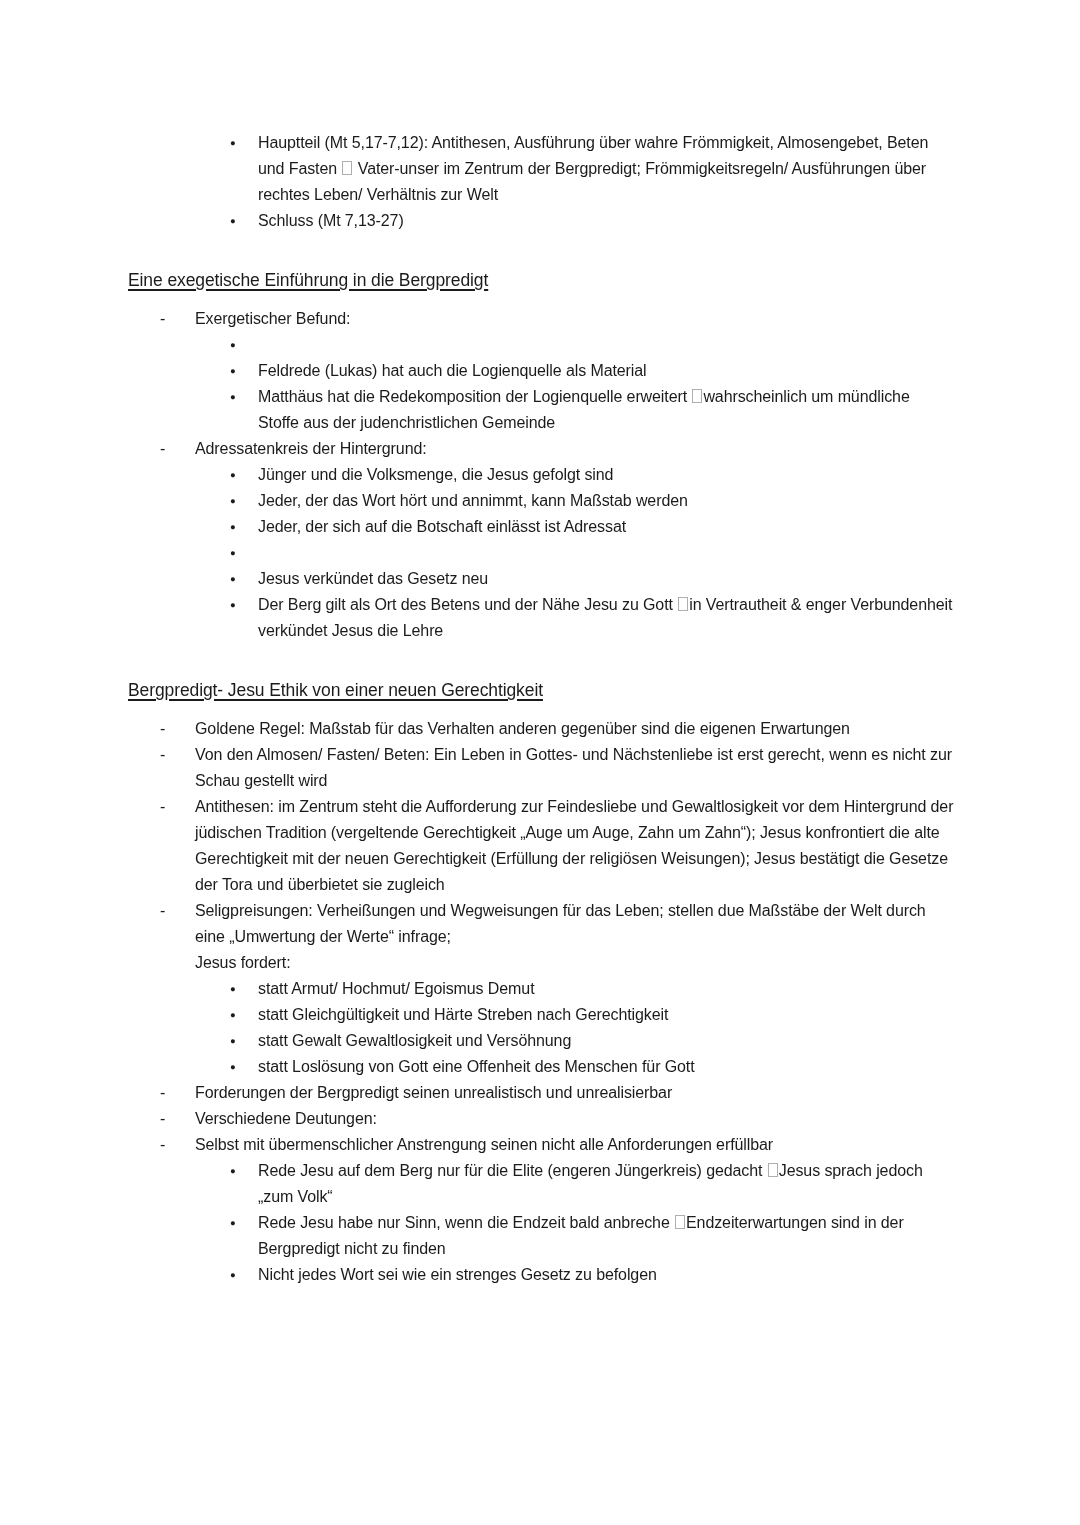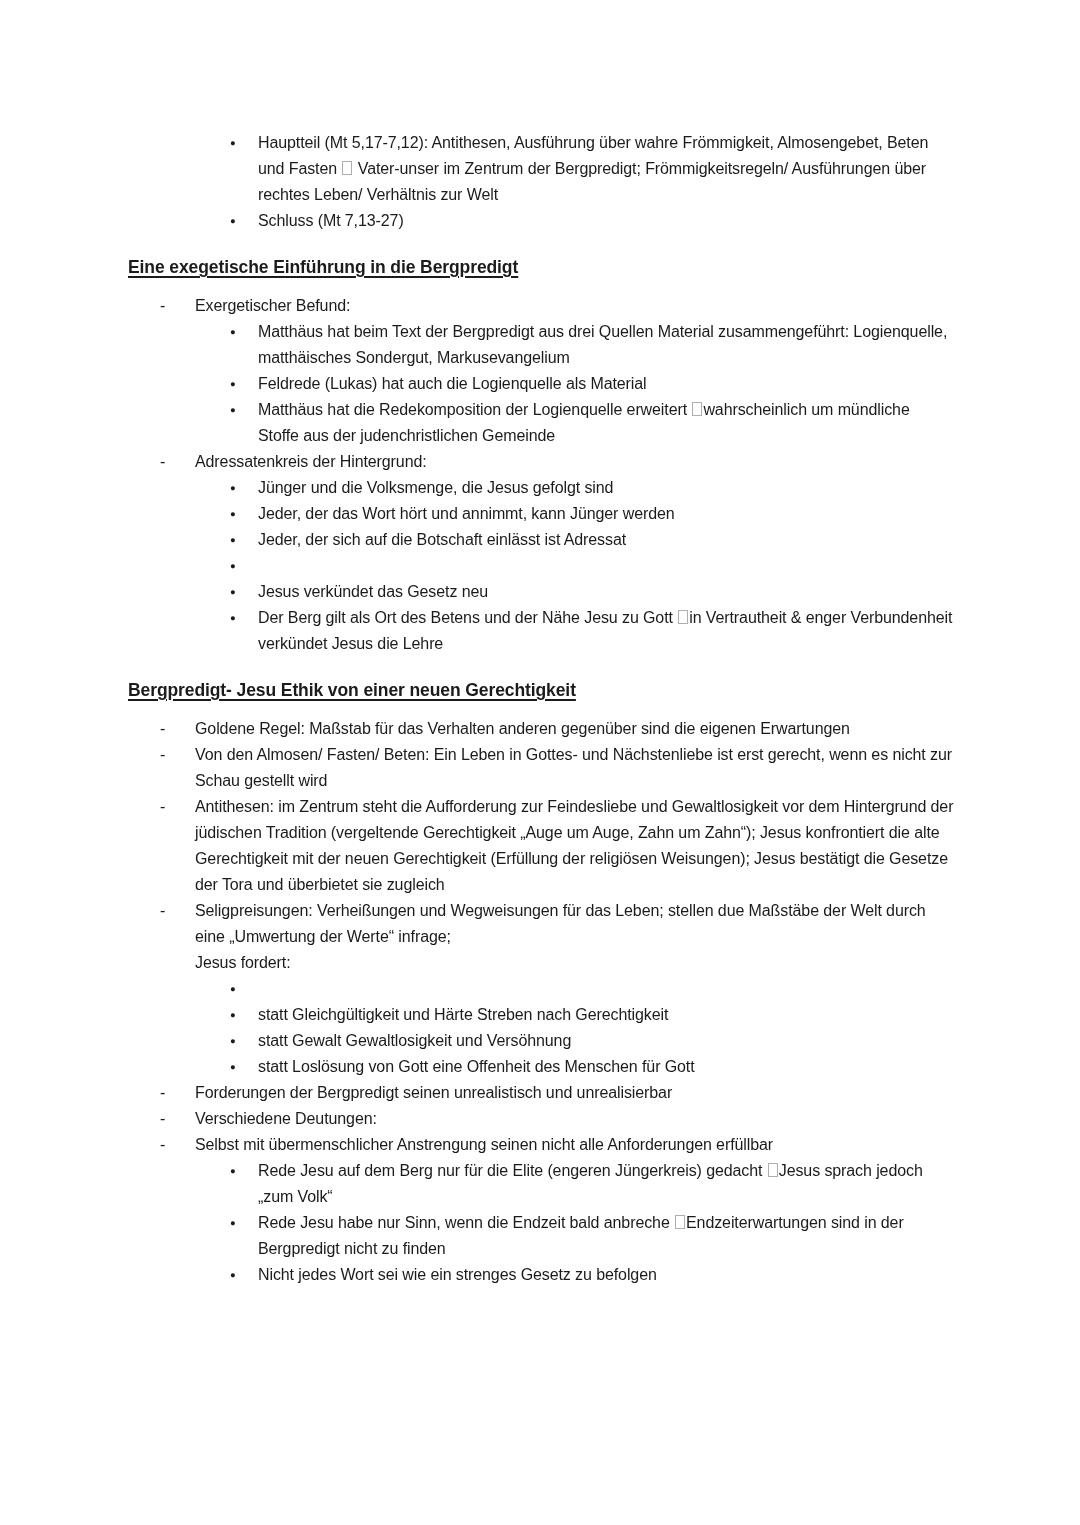--- a/index.html
+++ b/index.html
@@ -16,22 +16,22 @@
     padding: 130px 126px 0 128px;
   }
   .txt {
     font-size: 16px;
     line-height: 26px;
     letter-spacing: -0.1px;
   }
   h2.heading {
     font-size: 17.5px;
     line-height: 24px;
-    font-weight: 700;
-    margin: 21px 0 14px 0;
+    font-weight: 400;
+    margin: 34px 0 14px 0;
     text-decoration: underline;
     text-decoration-thickness: 1.5px;
     text-underline-offset: 3px;
     letter-spacing: -0.1px;
   }
   .row { display: flex; align-items: flex-start; }
   
   .dash-row { padding-left: 32px; justify-content: center; }
   .dash-row .marker { flex: 0 0 35px; }
   
@@ -78,21 +78,20 @@
 
   <h2 class="heading">Eine exegetische Einführung in die Bergpredigt</h2>
 
   <div class="row dash-row">
     <span class="marker dash"></span>
     <span class="txt text-col">Exergetischer Befund:</span>
   </div>
   <ul class="plain">
     <li class="row bullet-row">
       <span class="marker bullet"></span>
-      <span class="txt text-col">Matthäus hat beim Text der Bergpredigt aus drei Quellen Material zusammengeführt: Logienquelle, matthäisches Sondergut, Markusevangelium</span>
     </li>
     <li class="row bullet-row">
       <span class="marker bullet"></span>
       <span class="txt text-col">Feldrede (Lukas) hat auch die Logienquelle als Material</span>
     </li>
     <li class="row bullet-row">
       <span class="marker bullet"></span>
       <span class="txt text-col">Matthäus hat die Redekomposition der Logienquelle erweitert <span class="tofu"></span>wahrscheinlich um mündliche Stoffe aus der judenchristlichen Gemeinde</span>
     </li>
   </ul>
@@ -101,21 +100,21 @@
     <span class="marker dash"></span>
     <span class="txt text-col">Adressatenkreis der Hintergrund:</span>
   </div>
   <ul class="plain">
     <li class="row bullet-row">
       <span class="marker bullet"></span>
       <span class="txt text-col">Jünger und die Volksmenge, die Jesus gefolgt sind</span>
     </li>
     <li class="row bullet-row">
       <span class="marker bullet"></span>
-      <span class="txt text-col">Jeder, der das Wort hört und annimmt, kann Jünger werden</span>
+      <span class="txt text-col">Jeder, der das Wort hört und annimmt, kann Maßstab werden</span>
     </li>
     <li class="row bullet-row">
       <span class="marker bullet"></span>
       <span class="txt text-col">Jeder, der sich auf die Botschaft einlässt ist Adressat</span>
     </li>
     <li class="row bullet-row">
       <span class="marker bullet"></span>
     </li>
     <li class="row bullet-row">
       <span class="marker bullet"></span>
@@ -144,20 +143,21 @@
   <div class="row dash-row">
     <span class="marker dash"></span>
     <span class="text-col">
       <div class="txt">Seligpreisungen: Verheißungen und Wegweisungen für das Leben; stellen due Maßstäbe der Welt durch eine „Umwertung der Werte“ infrage;</div>
       <div class="txt">Jesus fordert:</div>
     </span>
   </div>
   <ul class="plain">
     <li class="row bullet-row">
       <span class="marker bullet"></span>
+      <span class="txt text-col">statt Armut/ Hochmut/ Egoismus Demut</span>
     </li>
     <li class="row bullet-row">
       <span class="marker bullet"></span>
       <span class="txt text-col">statt Gleichgültigkeit und Härte Streben nach Gerechtigkeit</span>
     </li>
     <li class="row bullet-row">
       <span class="marker bullet"></span>
       <span class="txt text-col">statt Gewalt Gewaltlosigkeit und Versöhnung</span>
     </li>
     <li class="row bullet-row">

